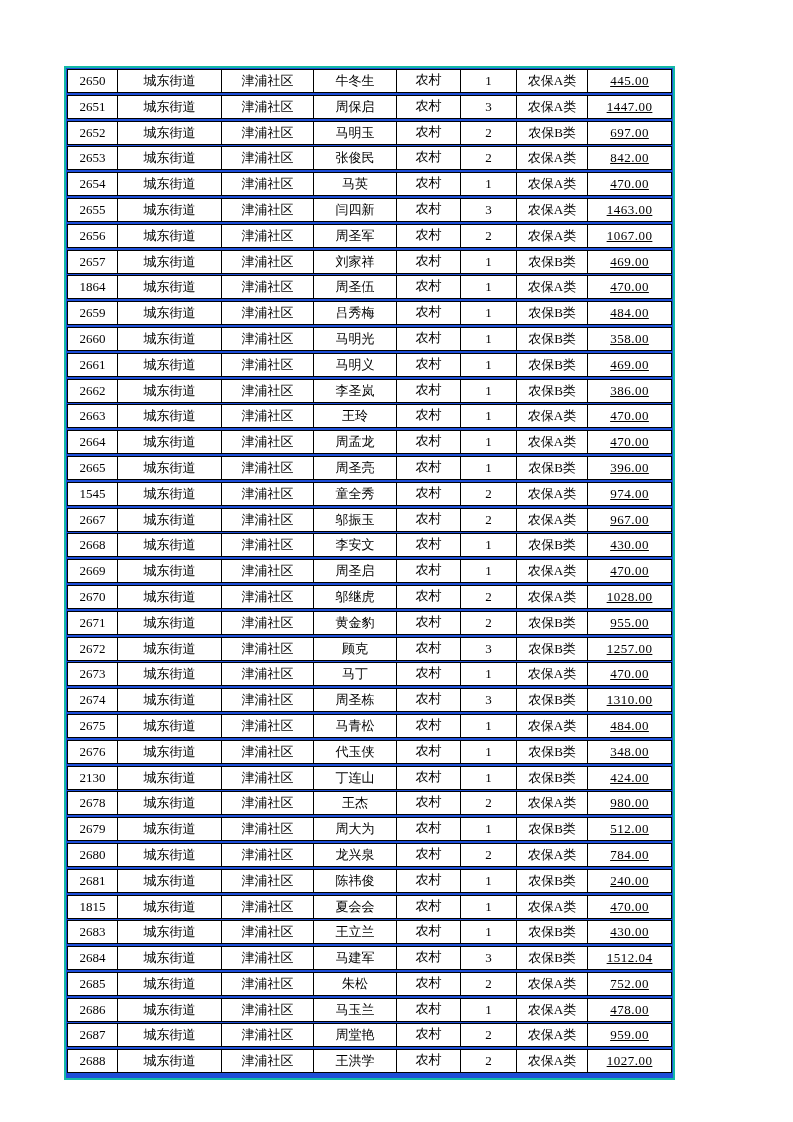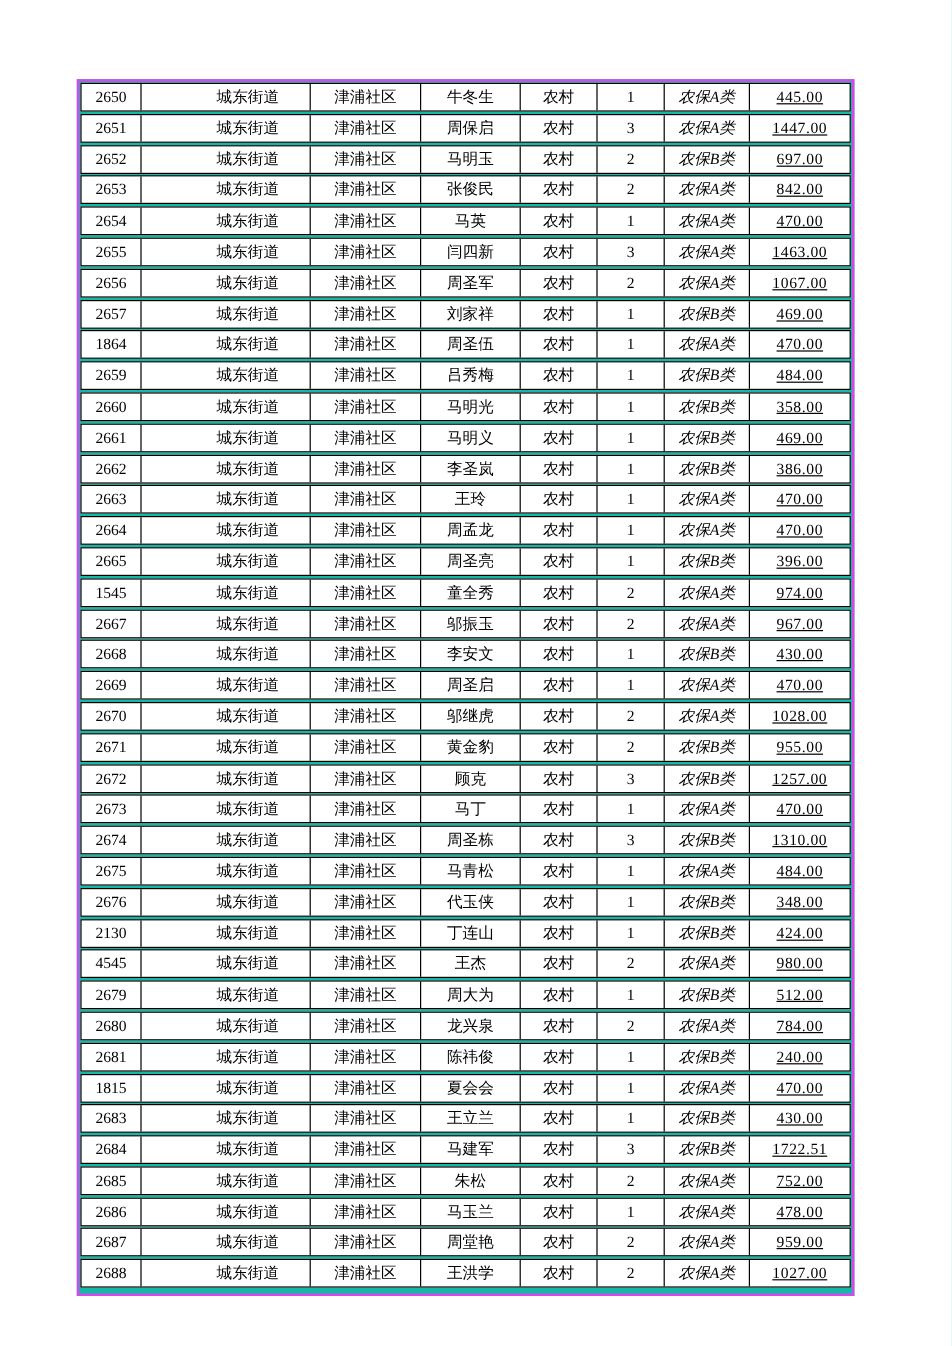--- a/index.html
+++ b/index.html
@@ -13,23 +13,23 @@
     height: 1122px;
     background: #ffffff;
     overflow: hidden;
     font-family: "Liberation Serif", "DejaVu Serif", serif;
     color: #000000;
   }
   .table-wrap {
     position: absolute;
     left: 64px;
     top: 66px;
-    border: 2px solid #d946ef;
+    border: 2px solid #14b8a6;
     padding: 1px;
-    background: #14b8a6;
+    background: #1d4ed8;
   }
   .trow {
     display: flex;
     border: 1px solid #000000;
     margin-bottom: 1.8px;
     background: #ffffff;
   }
   .trow:last-child {
     margin-bottom: 4px;
   }
@@ -40,26 +40,26 @@
     font-size: 13px;
     white-space: nowrap;
     overflow: hidden;
     box-sizing: content-box;
     color: #000000;
   }
   .tcell + .tcell {
     border-left: 1px solid #000000;
   }
   .c0 { width: 49px; }
-  .c1 { width: 103px; padding-left: 37px; }
+  .c1 { width: 103px; }
   .c2 { width: 91px; }
   .c3 { width: 82px; }
-  .c4 { width: 63px; }
+  .c4 { width: 63px; font-family: Liberation Mono, monospace; }
   .c5 { width: 55px; }
-  .c6 { width: 70px; font-style: italic; }
+  .c6 { width: 70px; }
   .c7 { width: 83px; letter-spacing: 0.5px; text-decoration: underline; }
 </style>
 </head>
 <body>
 
 <div class="page">
   <div class="table-wrap">
     <div id="rows-container">
         <div class="trow">
           <div class="tcell c0">2650</div>
@@ -335,21 +335,21 @@
           <div class="tcell c0">2130</div>
           <div class="tcell c1">城东街道</div>
           <div class="tcell c2">津浦社区</div>
           <div class="tcell c3">丁连山</div>
           <div class="tcell c4">农村</div>
           <div class="tcell c5">1</div>
           <div class="tcell c6">农保B类</div>
           <div class="tcell c7">424.00</div>
         </div>
         <div class="trow">
-          <div class="tcell c0">4545</div>
+          <div class="tcell c0">2678</div>
           <div class="tcell c1">城东街道</div>
           <div class="tcell c2">津浦社区</div>
           <div class="tcell c3">王杰</div>
           <div class="tcell c4">农村</div>
           <div class="tcell c5">2</div>
           <div class="tcell c6">农保A类</div>
           <div class="tcell c7">980.00</div>
         </div>
         <div class="trow">
           <div class="tcell c0">2679</div>
@@ -402,21 +402,21 @@
           <div class="tcell c7">430.00</div>
         </div>
         <div class="trow">
           <div class="tcell c0">2684</div>
           <div class="tcell c1">城东街道</div>
           <div class="tcell c2">津浦社区</div>
           <div class="tcell c3">马建军</div>
           <div class="tcell c4">农村</div>
           <div class="tcell c5">3</div>
           <div class="tcell c6">农保B类</div>
-          <div class="tcell c7">1722.51</div>
+          <div class="tcell c7">1512.04</div>
         </div>
         <div class="trow">
           <div class="tcell c0">2685</div>
           <div class="tcell c1">城东街道</div>
           <div class="tcell c2">津浦社区</div>
           <div class="tcell c3">朱松</div>
           <div class="tcell c4">农村</div>
           <div class="tcell c5">2</div>
           <div class="tcell c6">农保A类</div>
           <div class="tcell c7">752.00</div>

